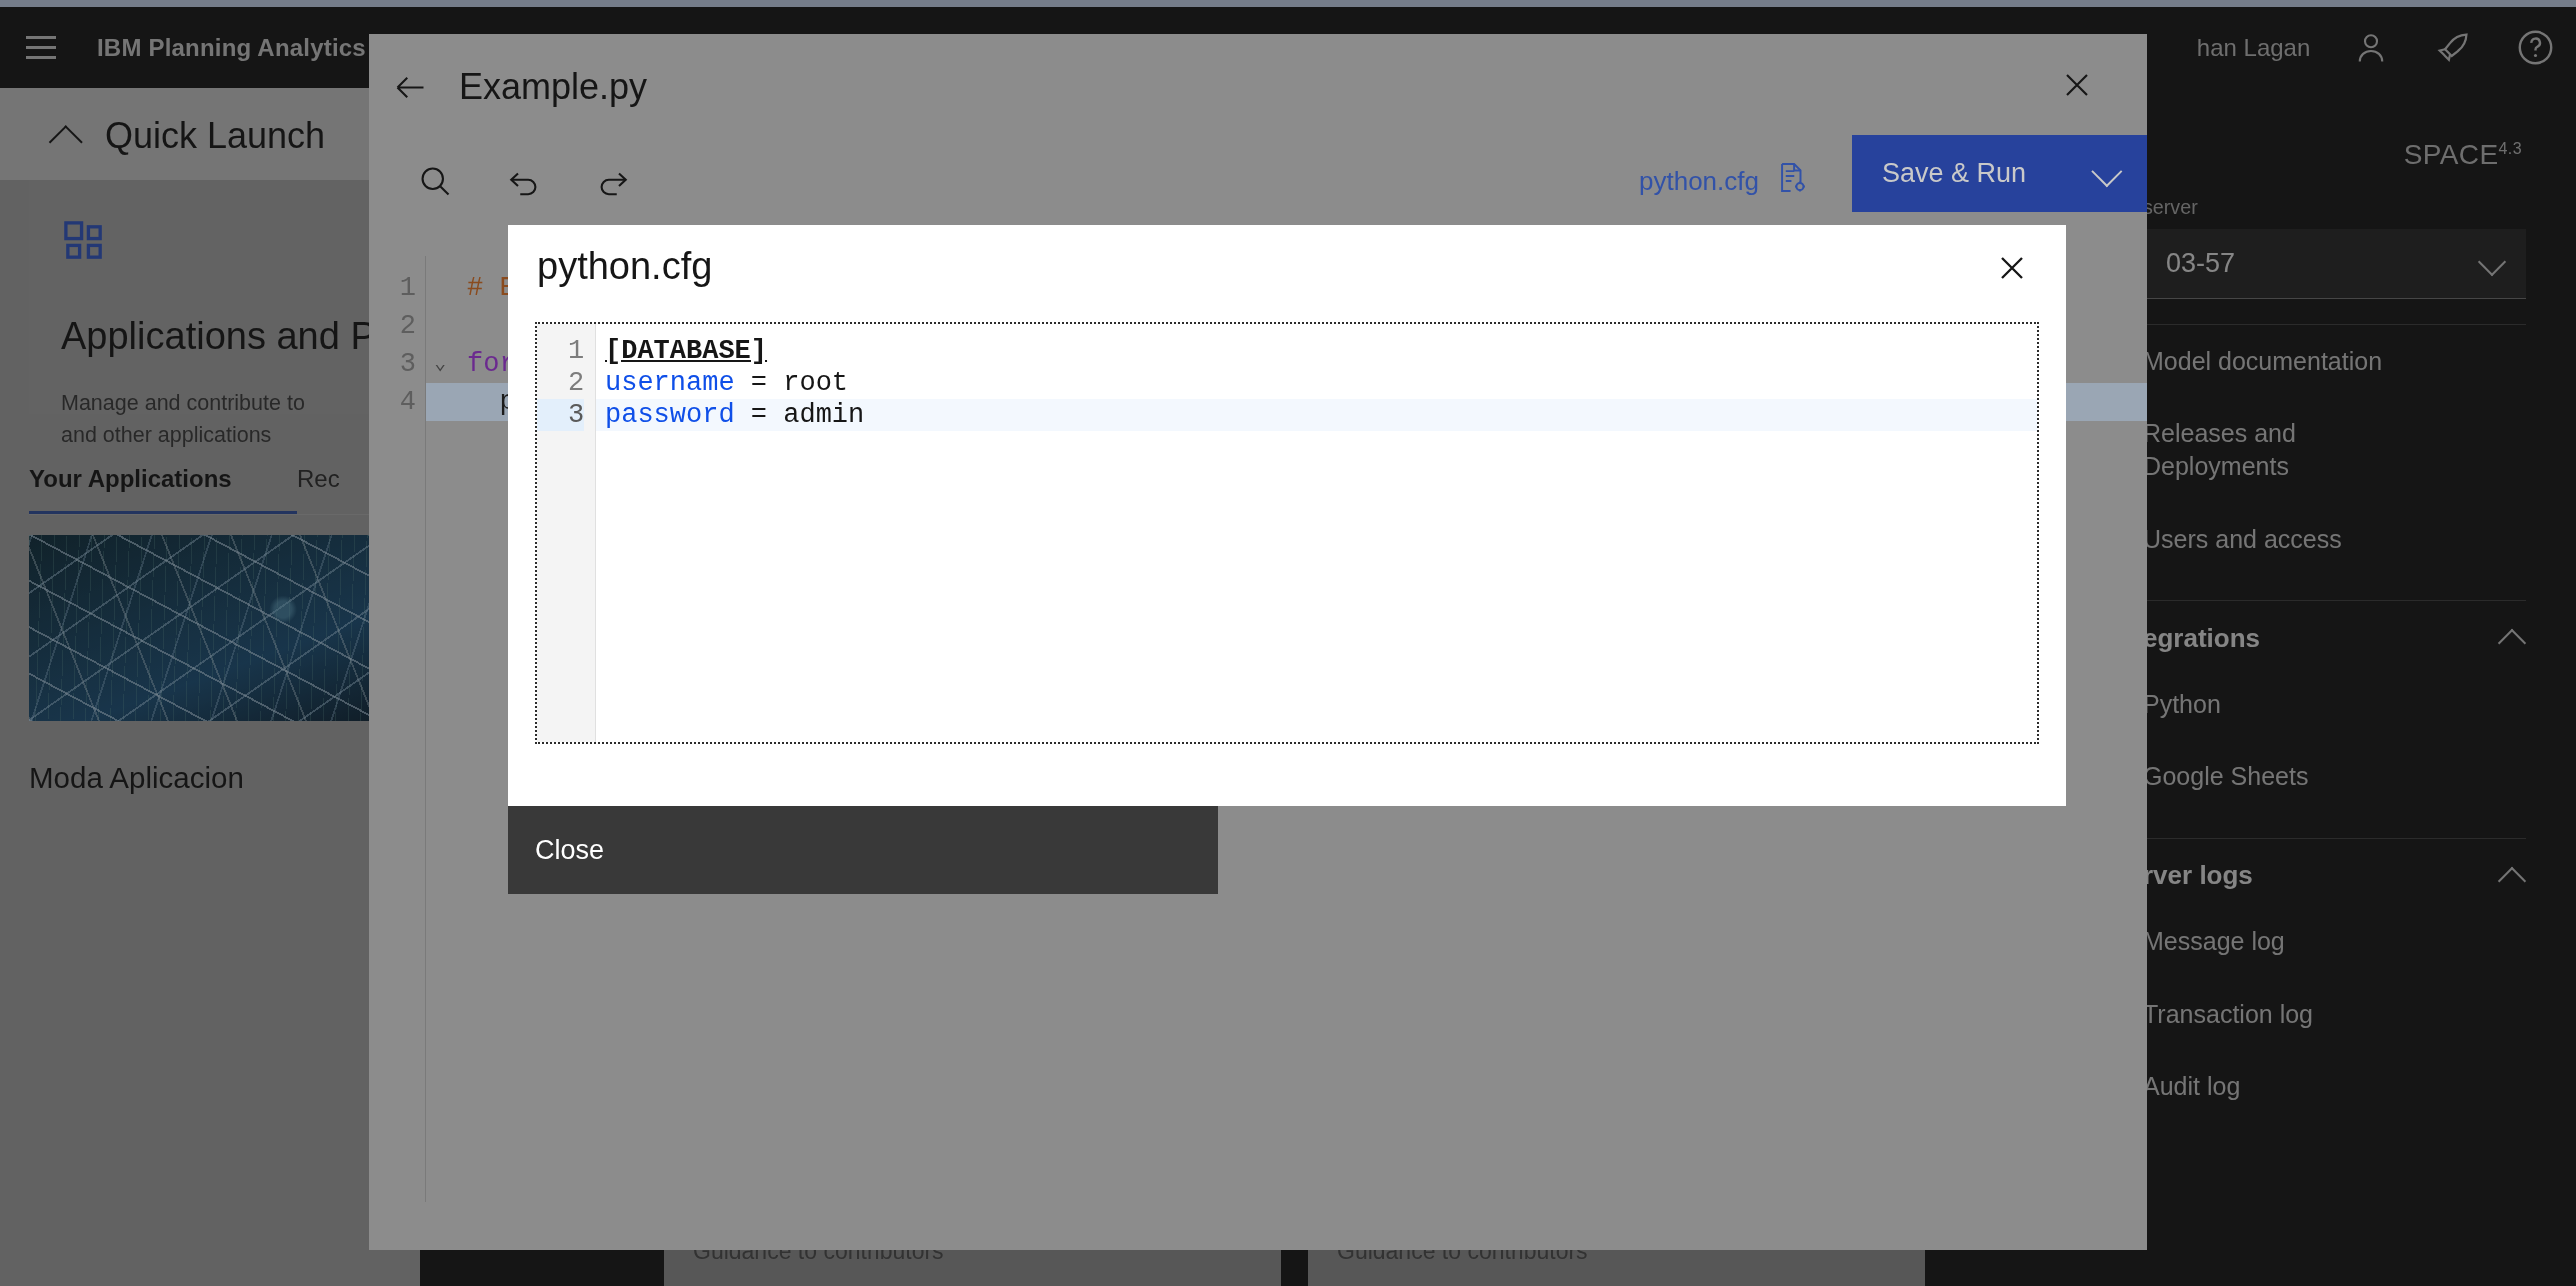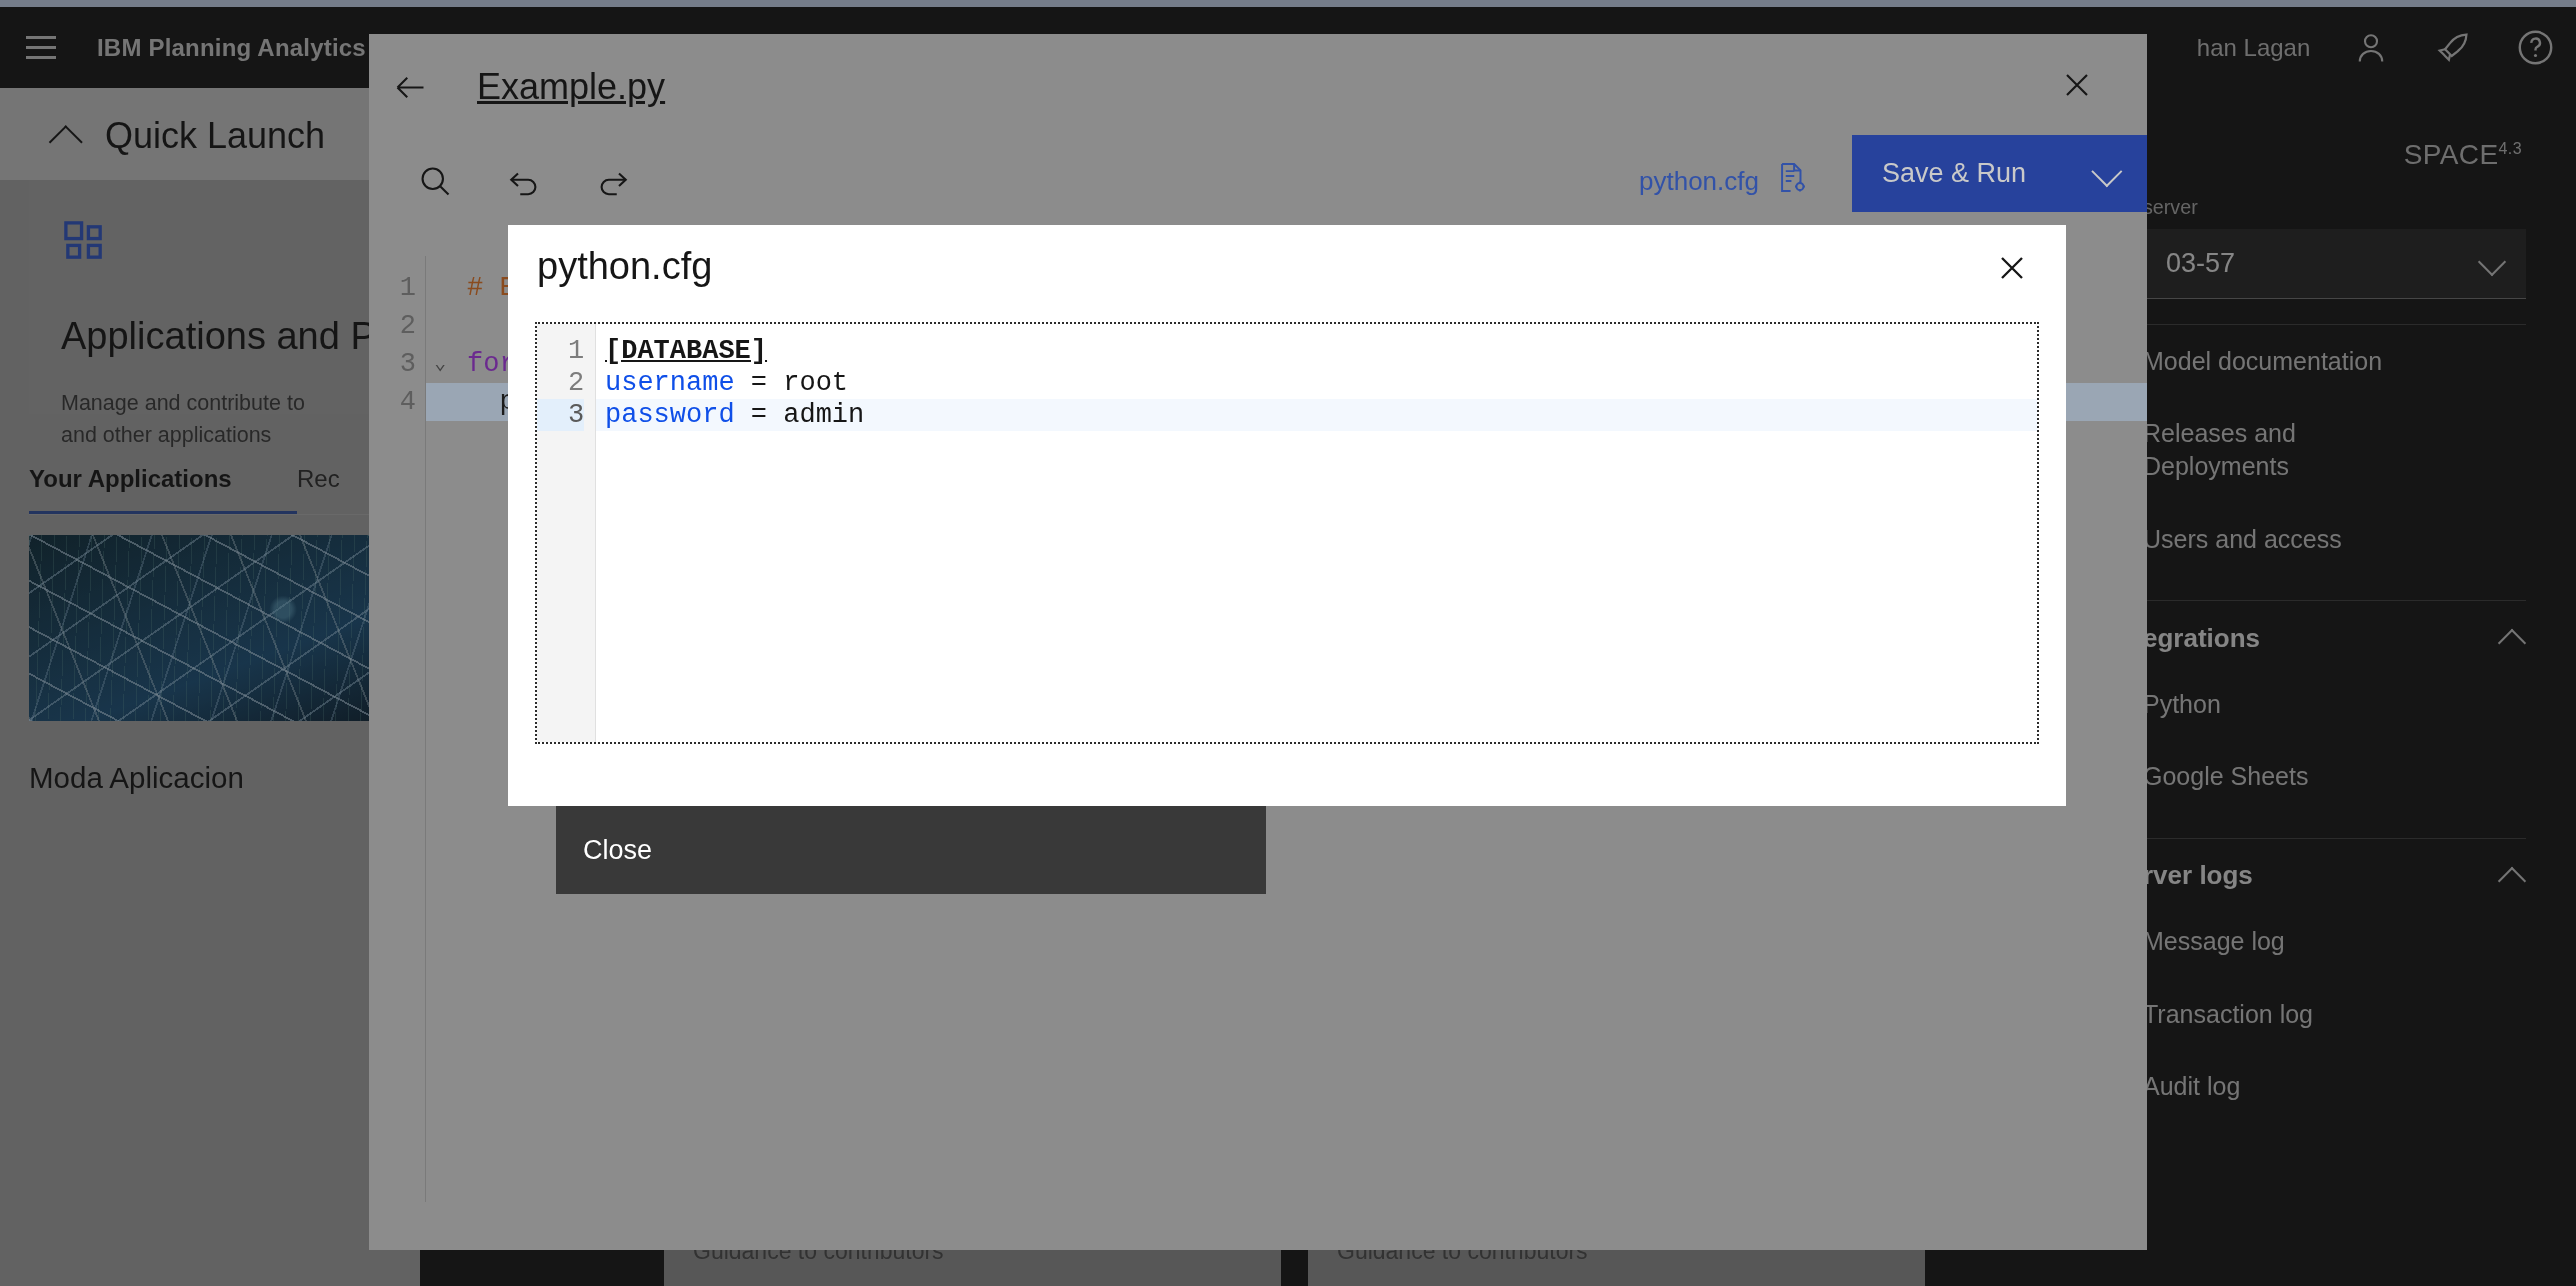--- a/index.html
+++ b/index.html
@@ -151,21 +151,21 @@
     position:absolute; left:369px; top:34px; width:1778px; height:1216px;
     background:#8c8c8c;
   }
   .editor-topbar {
     position:relative; height:106px; display:flex; align-items:center;
   }
   .icon-btn {
     width:82px; height:82px; display:flex; align-items:center; justify-content:center;
   }
   .editor-title {
-    font-size:36px; color:#161616; margin-left:26px; white-space:nowrap;text-decoration:underline;
+    font-size:36px; color:#161616; margin-left:8px; white-space:nowrap;
   }
   .editor-close {
     position:absolute; right:39px; top:19.7px; width:63px; height:63px;
     display:flex; align-items:center; justify-content:center;
   }
   .editor-toolbar {
     position:relative; height:82px; display:flex; align-items:center; padding-left:25px; gap:7.2px;
   }
   .cfg-link {
     position:absolute; right:338px; top:50%; transform:translateY(-50%);
@@ -243,21 +243,21 @@
   .cfg-code .cl { height:32px; line-height:32px; white-space:pre; padding-left:9px; }
   .cfg-code .cl.active { background:#f3f8fe; }
   .cfg-section { font-weight:700; text-decoration:underline; }
   .cfg-key { color:#0f4fe8; }
 
   .modal-actions {
     position:absolute; left:0; right:0; top:581px; height:88px; display:flex; z-index:40;
   }
   .btn-close {
     width:710px; height:88px; background:#393939; color:#ffffff;
-    font-size:27px; display:flex; align-items:center; padding-left:27px;margin-left:48px;
+    font-size:27px; display:flex; align-items:center; padding-left:27px;
   }
   .btn-save {
     width:848px; height:88px; background:#2864f0; color:#ffffff;
     font-size:27px; display:flex; align-items:center; padding-left:27px;
   }
 </style>
 </head>
 <body>
 
 <div id="app-root">

